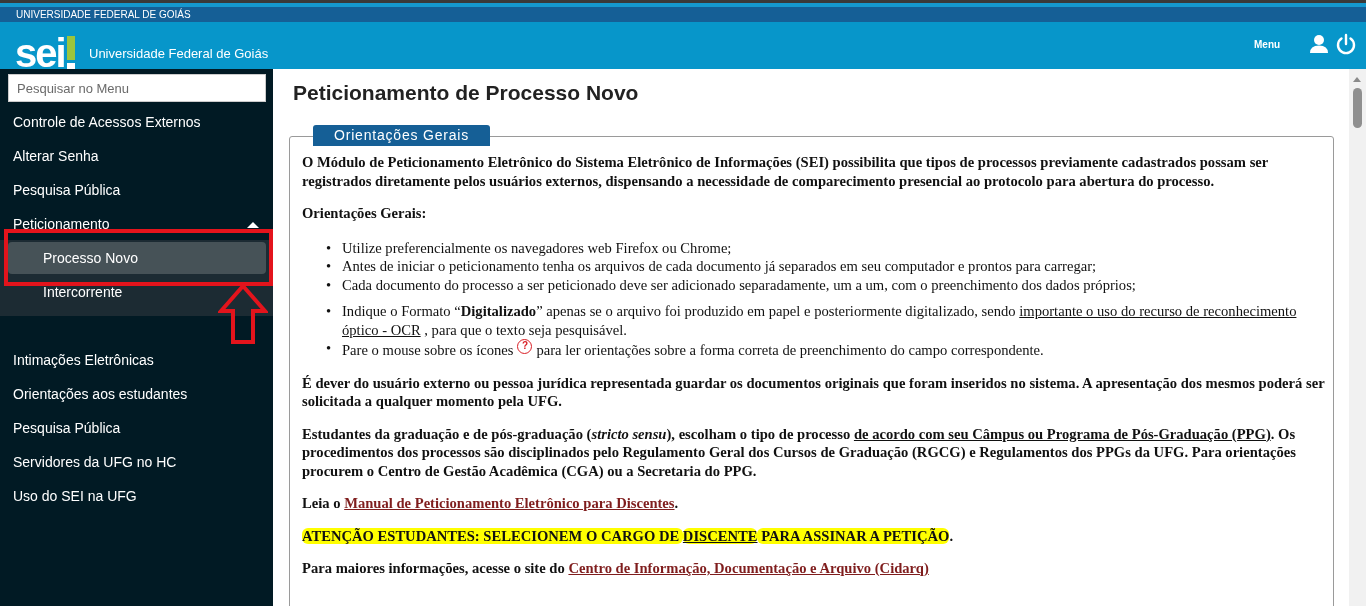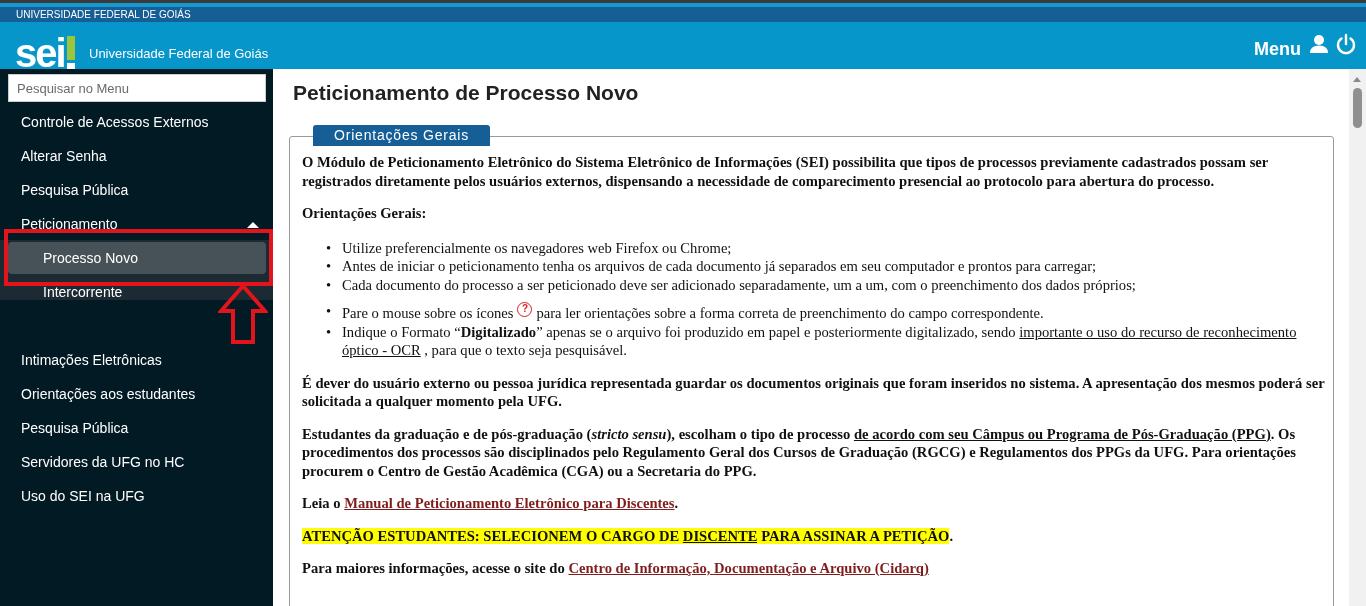--- a/index.html
+++ b/index.html
@@ -10,50 +10,50 @@
     .topband { position: absolute; left: 0; top: 3px; width: 1366px; height: 4px; background: #1599cf; }
     .orgbar { position: absolute; left: 0; top: 7px; width: 1366px; height: 15px; background: #155f96; }
     .orgbar span { position: absolute; left: 16px; top: 2px; font-size: 10px; color: #fff; letter-spacing: 0; }
     .header { position: absolute; left: 0; top: 22px; width: 1366px; height: 47px; background: #0796ca; }
     .logo { position: absolute; left: 15px; top: 10px; height: 38px; display: flex; align-items: flex-end; }
     .logo .sei { font-family: "Liberation Sans", sans-serif; font-weight: bold; font-size: 40px; color: #fff; line-height: 34px; letter-spacing: -2px; }
     .logo .bang { position: relative; width: 8px; height: 34px; margin-left: 2px; }
     .logo .bang .bar { position: absolute; left: 0; top: 0; width: 8px; height: 24px; background: #9bc53d; }
     .logo .bang .dot { position: absolute; left: 0; top: 27px; width: 8px; height: 7px; background: #fff; }
     .header .orgname { position: absolute; left: 89px; top: 24px; font-size: 13px; color: #fff; }
-    .header .menu-label { position: absolute; left: 1254px; top: 17px; font-size: 18px; font-weight: bold; color: #fff; }
+    .header .menu-label { position: absolute; left: 1254px; top: 17px; font-size: 10px; font-weight: bold; color: #fff; }
     .header .user-icon { position: absolute; left: 1309px; top: 12px; width: 20px; height: 20px; }
     .header .power-icon { position: absolute; left: 1335px; top: 11px; width: 22px; height: 22px; }
 
     .sidebar { position: absolute; left: 0; top: 69px; width: 273px; height: 537px; background: #011a24; }
     .search { position: absolute; left: 8px; top: 5px; width: 258px; height: 28px; background: #fff; border: 1px solid #ccc; border-radius: 0; font-size: 13px; padding-left: 8px; color: #555; font-family: "Liberation Sans", sans-serif; }
     .search::placeholder { color: #6a6a6a; }
-    .nav-item { position: absolute; left: 0; width: 273px; height: 34px; font-size: 14px; color: #fff; padding-left: 21px; line-height: 34px; cursor: pointer; }
+    .nav-item { position: absolute; left: 0; width: 273px; height: 34px; font-size: 14px; color: #fff; padding-left: 13px; line-height: 34px; cursor: pointer; }
     .nav-item .caret { position: absolute; right: 14px; top: 15px; width: 0; height: 0; border-left: 6px solid transparent; border-right: 6px solid transparent; border-bottom: 6px solid #fff; }
-    .submenu-bg { position: absolute; left: 0; top: 171px; width: 273px; height: 60px; background: #1c2b33; }
+    .submenu-bg { position: absolute; left: 0; top: 171px; width: 273px; height: 76px; background: #1c2b33; }
     .sub-item { position: absolute; left: 8px; width: 258px; height: 32px; font-size: 14px; color: #fff; padding-left: 35px; line-height: 32px; border-radius: 4px; cursor: pointer; }
     .sub-item.active { background: #465257; }
 
     .highlight-box { position: absolute; left: 4px; top: 229px; width: 269px; height: 57px; border: 4px solid #e3141c; }
     .arrow-up { position: absolute; left: 218px; top: 283px; width: 50px; height: 62px; }
 
     .main { position: absolute; left: 273px; top: 69px; width: 1076px; height: 537px; background: #fff; }
     .page-title { position: absolute; left: 20px; top: 12px; font-size: 21px; font-weight: bold; color: #222; font-family: "Liberation Sans", sans-serif; }
     .fieldset { position: absolute; left: 16px; top: 67px; width: 1045px; height: 500px; border: 1px solid #9a9a9a; border-radius: 3px; }
     .legend { position: absolute; left: 40px; top: 56px; height: 21px; width: 177px; background: #155f96; color: #fff; font-size: 14px; letter-spacing: 0.8px; text-align: center; line-height: 21px; border-radius: 3px 3px 0 0; font-family: "Liberation Sans", sans-serif; }
     .content { position: absolute; left: 29px; top: 84px; width: 1025px; font-family: "Liberation Serif", serif; font-size: 14.6px; color: #111; line-height: 18.5px; }
     .content p { margin: 0; font-weight: bold; }
     .content .gap1 { height: 14px; }
     .content ul { list-style: none; margin-left: 24px; }
     .content li { position: relative; padding-left: 16px; }
     .content li::before { content: "•"; position: absolute; left: 0; top: 0; }
     .help-icon { display: inline-block; width: 15px; height: 15px; border: 1.5px solid #d91f26; border-radius: 50%; color: #d91f26; font-size: 10px; font-weight: bold; text-align: center; line-height: 12px; vertical-align: 6px; font-family: "Liberation Sans", sans-serif; margin: 0 4px; }
     .u { text-decoration: underline; }
     .link { color: #7f1d1d; text-decoration: underline; cursor: pointer; }
-    .hl { background: #ffff00; font-weight: bold; }
+    .hl { background: #ffff00; font-weight: bold; border-radius: 6px; }
 
     .scrollbar { position: absolute; left: 1349px; top: 69px; width: 17px; height: 537px; background: #f1f1f1; }
     .scroll-up { position: absolute; left: 4px; top: 8px; width: 0; height: 0; border-left: 4px solid transparent; border-right: 4px solid transparent; border-bottom: 5px solid #8a8a8a; }
     .scroll-thumb { position: absolute; left: 4px; top: 19px; width: 9px; height: 40px; background: #8f8f8f; border-radius: 5px; }
   </style>
 </head>
 <body>
 
 <div class="topstrip"></div>
 <div class="topband"></div>
@@ -117,24 +117,24 @@
     <p><b>Orientações Gerais:</b></p>
     <div style="height:16px"></div>
     <ul>
       <li>Utilize preferencialmente os navegadores web Firefox ou Chrome;</li>
       <li>Antes de iniciar o peticionamento tenha os arquivos de cada documento já separados em seu computador e prontos para carregar;</li>
       <li> Cada documento do processo a ser peticionado deve ser adicionado separadamente, um a um, com o preenchimento dos dados próprios;</li>
     </ul>
     <div style="height:8px"></div>
     <ul>
       <li>
-        <span>Pare o mouse sobre os ícones</span><span class="help-icon">?</span><span>para ler orientações sobre a forma correta de preenchimento do campo correspondente.</span>
+        <span>Indique o Formato “</span><b>Digitalizado</b><span>” apenas se o arquivo foi produzido em papel e posteriormente digitalizado, sendo </span><span class="u">importante o uso do recurso de reconhecimento óptico - OCR</span><span> , para que o texto seja pesquisável.</span>
       </li>
       <li>
-        <span>Indique o Formato “</span><b>Digitalizado</b><span>” apenas se o arquivo foi produzido em papel e posteriormente digitalizado, sendo </span><span class="u">importante o uso do recurso de reconhecimento óptico - OCR</span><span> , para que o texto seja pesquisável.</span>
+        <span>Pare o mouse sobre os ícones</span><span class="help-icon">?</span><span>para ler orientações sobre a forma correta de preenchimento do campo correspondente.</span>
       </li>
     </ul>
     <div class="gap1"></div>
     <p><b>É dever do usuário externo ou pessoa jurídica representada guardar os documentos originais que foram inseridos no sistema. A apresentação dos mesmos poderá ser solicitada a qualquer momento pela UFG.</b></p>
     <div class="gap1"></div>
     <p>
       <span>Estudantes da graduação e de pós-graduação (</span><i>stricto sensu</i><span>), escolham o tipo de processo </span><span class="u">de acordo com seu Câmpus ou Programa de Pós-Graduação (PPG)</span><span>. Os procedimentos dos processos são disciplinados pelo Regulamento Geral dos Cursos de Graduação (RGCG) e Regulamentos dos PPGs da UFG. Para orientações procurem o Centro de Gestão Acadêmica (CGA) ou a Secretaria do PPG.</span>
     </p>
     <div class="gap1"></div>
     <p style="font-weight:bold">

